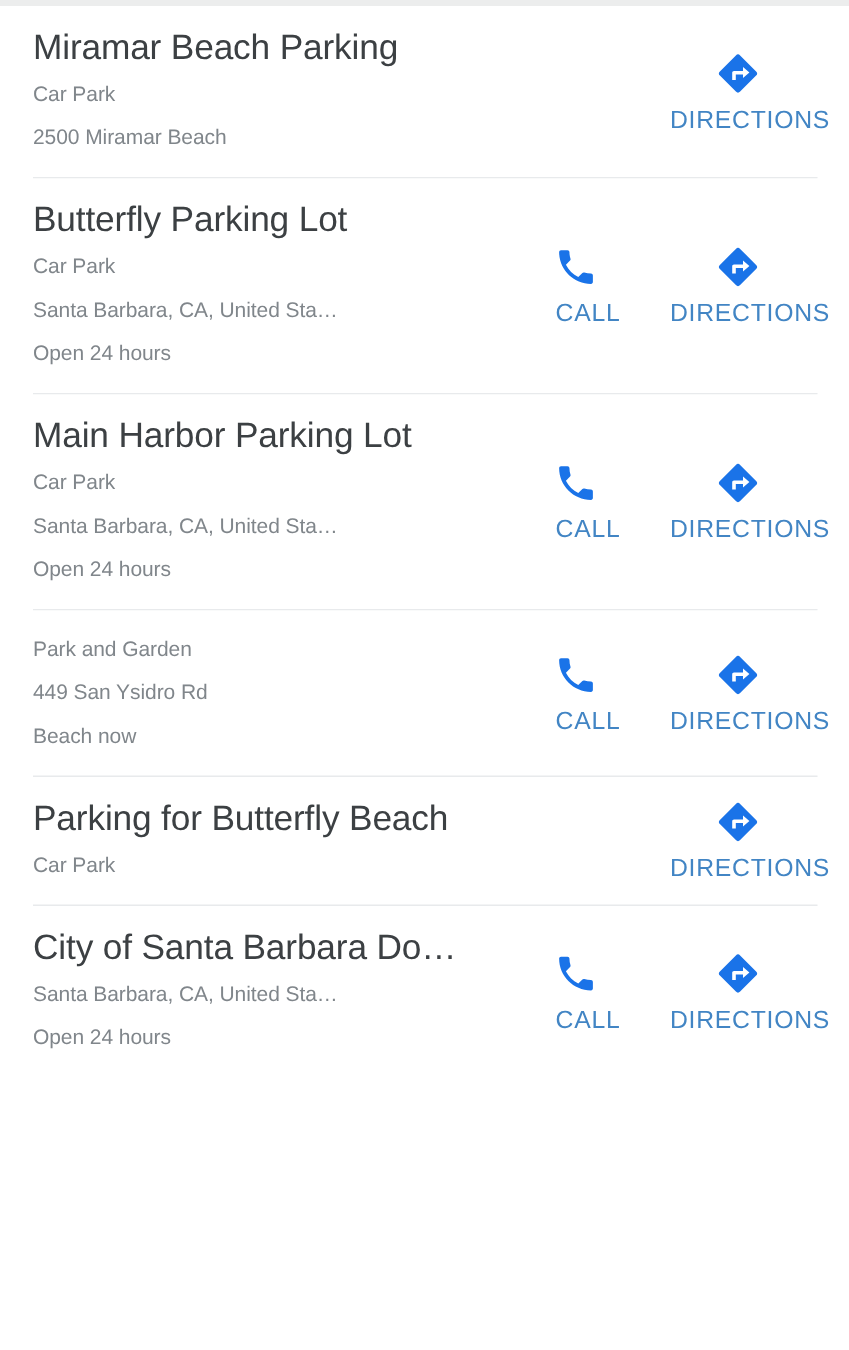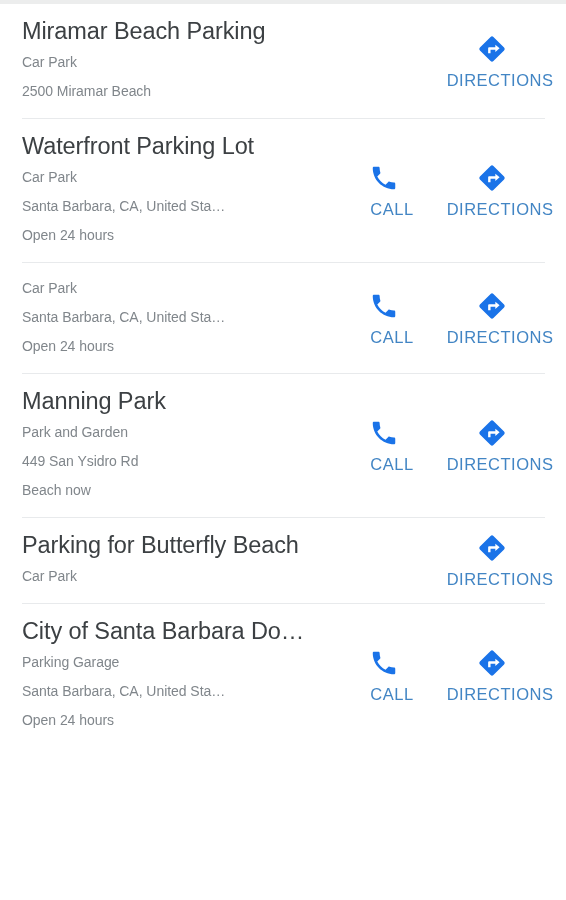--- a/index.html
+++ b/index.html
@@ -152,21 +152,21 @@
                 <path fill="#1a73e8" d="M13.06 2.94a1.5 1.5 0 0 0-2.12 0L2.94 10.94a1.5 1.5 0 0 0 0 2.12l8 8a1.5 1.5 0 0 0 2.12 0l8-8a1.5 1.5 0 0 0 0-2.12l-8-8z"></path>
                 <path fill="#ffffff" d="M14.5 10.5V8.8l3.2 2.7-3.2 2.7v-1.7h-3.6v2.7H9.1v-3.6c0-.5.4-.9.9-.9h4.5z"></path>
               </svg>
             </span>
             <span class="action-label">DIRECTIONS</span>
           </div>
         </div>
       </div>
       <div class="result-row has-divider">
         <div class="info-col">
-          <div class="place-title">Waterfront Parking Lot</div>
+          <div class="place-title">Butterfly Parking Lot</div>
           <div class="place-line">Car Park</div>
           <div class="place-line">Santa Barbara, CA, United Sta…</div>
           <div class="place-line">Open 24 hours</div>
         </div>
         <div class="actions-col">
           <div class="action-btn">
             <span class="action-icon">
               <svg width="30" height="30" viewBox="0 0 24 24" aria-hidden="true">
                 <path fill="#1a73e8" d="M6.62 10.79c1.44 2.83 3.76 5.14 6.59 6.59l2.2-2.2c.27-.27.67-.36 1.02-.24 1.12.37 2.33.57 3.57.57.55 0 1 .45 1 1V20c0 .55-.45 1-1 1-9.39 0-17-7.61-17-17 0-.55.45-1 1-1h3.5c.55 0 1 .45 1 1 0 1.25.2 2.45.57 3.57.11.35.03.74-.25 1.02l-2.18 2.2z"></path>
               </svg>
@@ -179,20 +179,21 @@
                 <path fill="#1a73e8" d="M13.06 2.94a1.5 1.5 0 0 0-2.12 0L2.94 10.94a1.5 1.5 0 0 0 0 2.12l8 8a1.5 1.5 0 0 0 2.12 0l8-8a1.5 1.5 0 0 0 0-2.12l-8-8z"></path>
                 <path fill="#ffffff" d="M14.5 10.5V8.8l3.2 2.7-3.2 2.7v-1.7h-3.6v2.7H9.1v-3.6c0-.5.4-.9.9-.9h4.5z"></path>
               </svg>
             </span>
             <span class="action-label">DIRECTIONS</span>
           </div>
         </div>
       </div>
       <div class="result-row has-divider">
         <div class="info-col">
+          <div class="place-title">Main Harbor Parking Lot</div>
           <div class="place-line">Car Park</div>
           <div class="place-line">Santa Barbara, CA, United Sta…</div>
           <div class="place-line">Open 24 hours</div>
         </div>
         <div class="actions-col">
           <div class="action-btn">
             <span class="action-icon">
               <svg width="30" height="30" viewBox="0 0 24 24" aria-hidden="true">
                 <path fill="#1a73e8" d="M6.62 10.79c1.44 2.83 3.76 5.14 6.59 6.59l2.2-2.2c.27-.27.67-.36 1.02-.24 1.12.37 2.33.57 3.57.57.55 0 1 .45 1 1V20c0 .55-.45 1-1 1-9.39 0-17-7.61-17-17 0-.55.45-1 1-1h3.5c.55 0 1 .45 1 1 0 1.25.2 2.45.57 3.57.11.35.03.74-.25 1.02l-2.18 2.2z"></path>
               </svg>
@@ -205,21 +206,20 @@
                 <path fill="#1a73e8" d="M13.06 2.94a1.5 1.5 0 0 0-2.12 0L2.94 10.94a1.5 1.5 0 0 0 0 2.12l8 8a1.5 1.5 0 0 0 2.12 0l8-8a1.5 1.5 0 0 0 0-2.12l-8-8z"></path>
                 <path fill="#ffffff" d="M14.5 10.5V8.8l3.2 2.7-3.2 2.7v-1.7h-3.6v2.7H9.1v-3.6c0-.5.4-.9.9-.9h4.5z"></path>
               </svg>
             </span>
             <span class="action-label">DIRECTIONS</span>
           </div>
         </div>
       </div>
       <div class="result-row has-divider">
         <div class="info-col">
-          <div class="place-title">Manning Park</div>
           <div class="place-line">Park and Garden</div>
           <div class="place-line">449 San Ysidro Rd</div>
           <div class="place-line">Beach now</div>
         </div>
         <div class="actions-col">
           <div class="action-btn">
             <span class="action-icon">
               <svg width="30" height="30" viewBox="0 0 24 24" aria-hidden="true">
                 <path fill="#1a73e8" d="M6.62 10.79c1.44 2.83 3.76 5.14 6.59 6.59l2.2-2.2c.27-.27.67-.36 1.02-.24 1.12.37 2.33.57 3.57.57.55 0 1 .45 1 1V20c0 .55-.45 1-1 1-9.39 0-17-7.61-17-17 0-.55.45-1 1-1h3.5c.55 0 1 .45 1 1 0 1.25.2 2.45.57 3.57.11.35.03.74-.25 1.02l-2.18 2.2z"></path>
               </svg>
@@ -258,21 +258,20 @@
                 <path fill="#ffffff" d="M14.5 10.5V8.8l3.2 2.7-3.2 2.7v-1.7h-3.6v2.7H9.1v-3.6c0-.5.4-.9.9-.9h4.5z"></path>
               </svg>
             </span>
             <span class="action-label">DIRECTIONS</span>
           </div>
         </div>
       </div>
       <div class="result-row">
         <div class="info-col">
           <div class="place-title">City of Santa Barbara Do…</div>
-          <div class="place-line">Parking Garage</div>
           <div class="place-line">Santa Barbara, CA, United Sta…</div>
           <div class="place-line">Open 24 hours</div>
         </div>
         <div class="actions-col">
           <div class="action-btn">
             <span class="action-icon">
               <svg width="30" height="30" viewBox="0 0 24 24" aria-hidden="true">
                 <path fill="#1a73e8" d="M6.62 10.79c1.44 2.83 3.76 5.14 6.59 6.59l2.2-2.2c.27-.27.67-.36 1.02-.24 1.12.37 2.33.57 3.57.57.55 0 1 .45 1 1V20c0 .55-.45 1-1 1-9.39 0-17-7.61-17-17 0-.55.45-1 1-1h3.5c.55 0 1 .45 1 1 0 1.25.2 2.45.57 3.57.11.35.03.74-.25 1.02l-2.18 2.2z"></path>
               </svg>
             </span>

